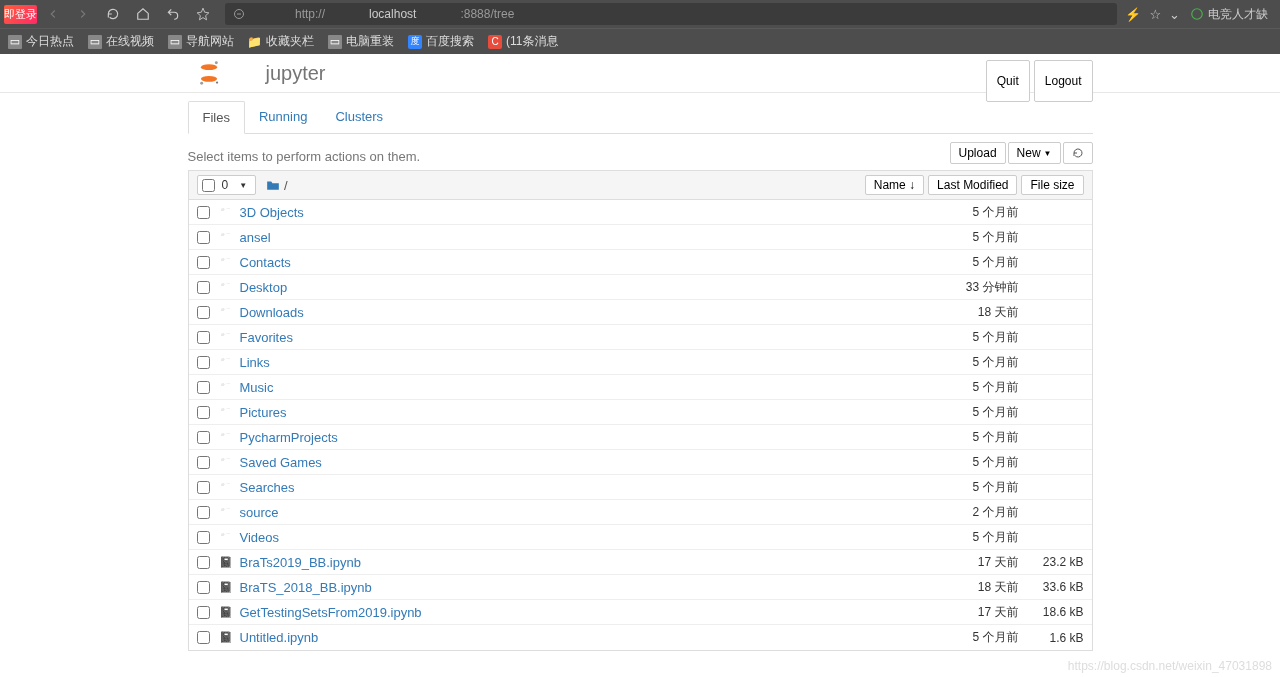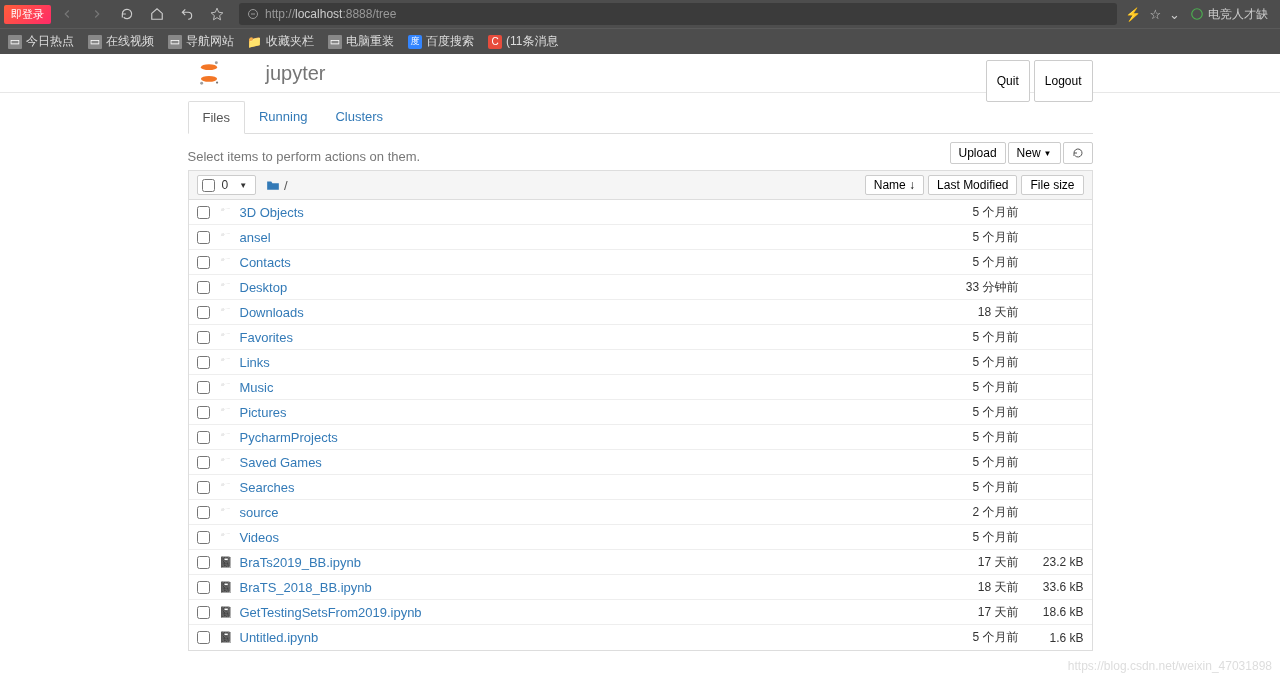--- a/index.html
+++ b/index.html
@@ -1,23 +1,23 @@
 <!DOCTYPE html>
 <html><head>
 <meta charset="utf-8">
 <style>
 * { box-sizing: border-box; margin: 0; padding: 0; }
 body { font-family: "Helvetica Neue", Helvetica, Arial, sans-serif; font-size: 13px; color: #333; background: #fff; overflow: hidden; }
 
 
 .browser-chrome { background: #4d4d4d; height: 28px; display: flex; align-items: center; padding: 0 4px; gap: 2px; }
-.login-badge { background: linear-gradient(135deg, #ff5e3a, #ff2a68); color: #fff; font-size: 11px; padding: 2px 7px; border-radius: 2px; white-space: nowrap; }
+.login-badge { background: linear-gradient(135deg, #ff5e3a, #ff2a68); color: #fff; font-size: 11px; padding: 2px 0; border-radius: 2px; white-space: nowrap; }
 .nav-btn { width: 28px; height: 28px; display: flex; align-items: center; justify-content: center; color: #ccc; cursor: pointer; }
 .nav-btn.disabled { color: #777; }
-.url-bar { flex: 1; background: #3b3b3b; height: 22px; border-radius: 3px; display: flex; align-items: center; padding: 0 8px; margin: 0 6px; color: #999; font-size: 12px; }
+.url-bar { flex: 1; background: #3b3b3b; height: 22px; border-radius: 3px; display: flex; align-items: center; padding: 0 8px; margin: 0 6px; color: #999; font-size: 12px; gap: 44px; }
 .url-bar .domain { color: #ccc; }
 .right-widgets { display: flex; align-items: center; gap: 8px; color: #ccc; }
 .game-widget { display: flex; align-items: center; gap: 4px; color: #ccc; font-size: 12px; padding: 0 8px; }
 
 .bookmarks-bar { background: #4d4d4d; height: 26px; display: flex; align-items: center; padding: 0 8px; gap: 14px; border-top: 1px solid #5a5a5a; }
 .bookmark { display: flex; align-items: center; gap: 4px; color: #ddd; font-size: 12px; cursor: pointer; }
 .bm-icon { width: 14px; height: 14px; display: flex; align-items: center; justify-content: center; font-size: 11px; }
 .bm-doc { background: #888; color: #fff; border-radius: 1px; }
 .bm-folder { color: #e4b04a; }
 .bm-baidu { background: #3385ff; color: #fff; border-radius: 2px; }

